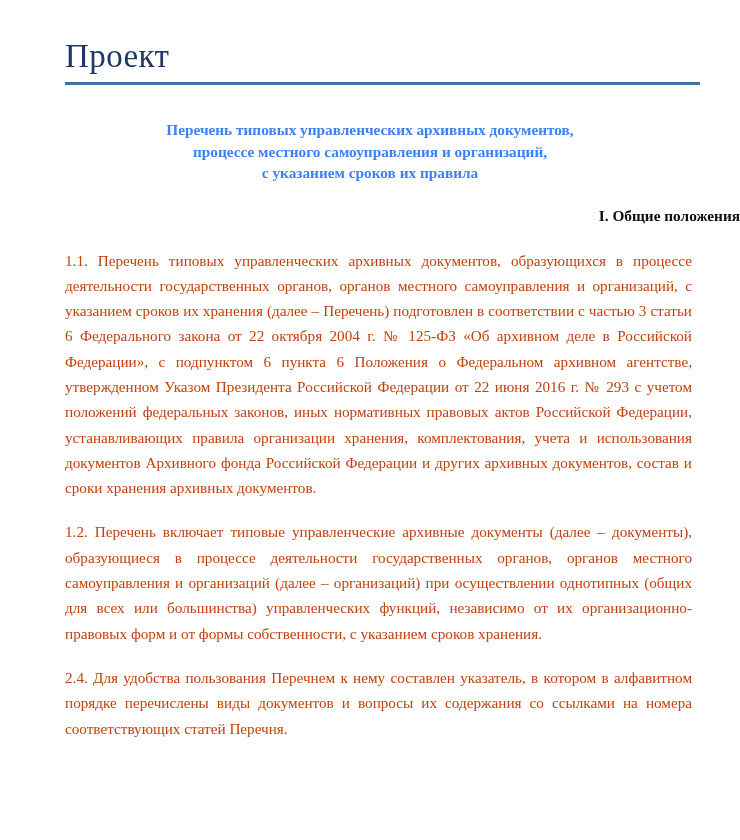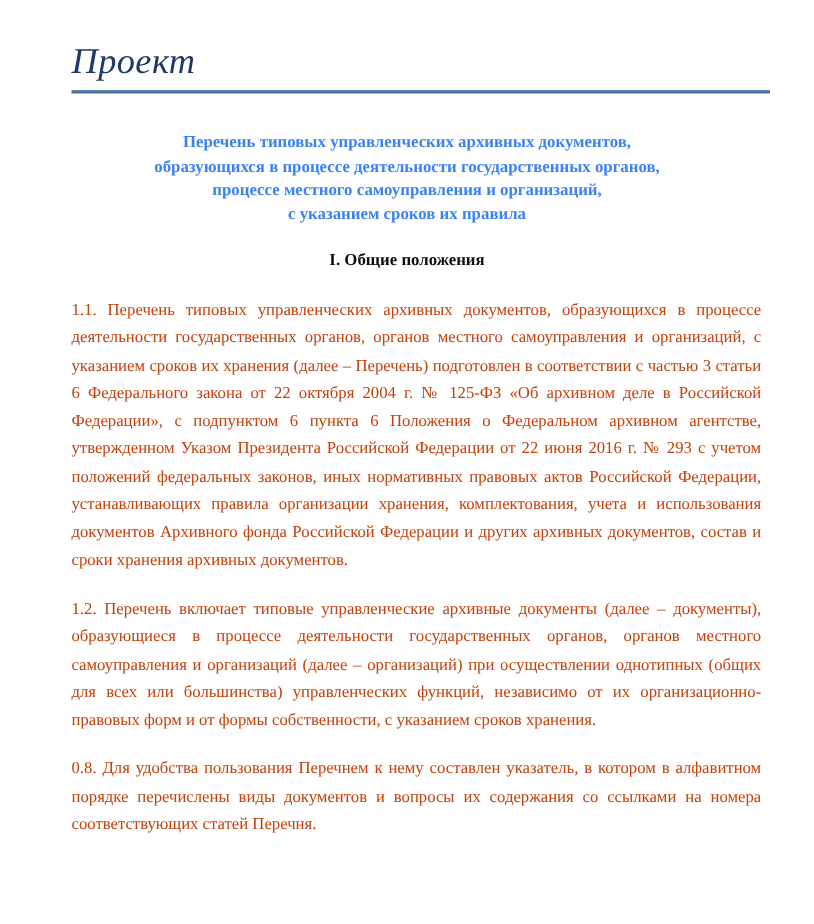--- a/index.html
+++ b/index.html
@@ -16,21 +16,20 @@
   .page {
     position: relative;
     width: 740px;
     height: 840px;
     box-sizing: border-box;
   }
 
   
   .title-block {
     padding: 36px 40px 0 65px;
-    font-style: italic;
   }
   .doc-title {
     font-size: 33px;
     line-height: 40px;
     color: #1f3864;
     font-weight: normal;
     letter-spacing: 0.4px;
     margin: 0;
     padding: 0 0 6px 0;
   }
@@ -52,21 +51,21 @@
     line-height: 21.5px;
     padding: 0 62px;
   }
   .heading-line {
     display: block;
     white-space: nowrap;
   }
 
   .section-heading {
     margin: 22px 0 0 0;
-    text-align: center;
+    text-align: right;
     color: #0d0d10;
     font-weight: bold;
     font-size: 15.3px;
     line-height: 20px;
   }
 
   
   .body-block {
     margin: 22px 0 0 0;
     padding: 0 48px 0 65px;
@@ -89,26 +88,25 @@
 
 <div class="page">
 
   <div class="title-block">
     <h1 class="doc-title">Проект</h1>
     <div class="title-rule"></div>
   </div>
 
   <div class="heading-block">
     <span class="heading-line">Перечень типовых управленческих архивных документов,</span>
-    <span class="heading-line">образующихся в процессе деятельности государственных органов,</span>
     <span class="heading-line">процессе местного самоуправления и организаций,</span>
     <span class="heading-line">с указанием сроков их правила</span>
   </div>
 
   <div class="section-heading">I. Общие положения</div>
 
   <div class="body-block">
     <p class="body-par">1.1. Перечень типовых управленческих архивных документов, образующихся в процессе деятельности государственных органов, органов местного самоуправления и организаций, с указанием сроков их хранения (далее – Перечень) подготовлен в соответствии с частью 3 статьи 6 Федерального закона от 22 октября 2004 г. № 125-ФЗ «Об архивном деле в Российской Федерации», с подпунктом 6 пункта 6 Положения о Федеральном архивном агентстве, утвержденном Указом Президента Российской Федерации от 22 июня 2016 г. № 293 с учетом положений федеральных законов, иных нормативных правовых актов Российской Федерации, устанавливающих правила организации хранения, комплектования, учета и использования документов Архивного фонда Российской Федерации и других архивных документов, состав и сроки хранения архивных документов.</p>
     <p class="body-par">1.2. Перечень включает типовые управленческие архивные документы (далее – документы), образующиеся в процессе деятельности государственных органов, органов местного самоуправления и организаций (далее – организаций) при осуществлении однотипных (общих для всех или большинства) управленческих функций, независимо от их организационно-правовых форм и от формы собственности, с указанием сроков хранения.</p>
-    <p class="body-par">0.8. Для удобства пользования Перечнем к нему составлен указатель, в котором в алфавитном порядке перечислены виды документов и вопросы их содержания со ссылками на номера соответствующих статей Перечня.</p>
+    <p class="body-par">2.4. Для удобства пользования Перечнем к нему составлен указатель, в котором в алфавитном порядке перечислены виды документов и вопросы их содержания со ссылками на номера соответствующих статей Перечня.</p>
   </div>
 
 </div>
 
 </body></html>

